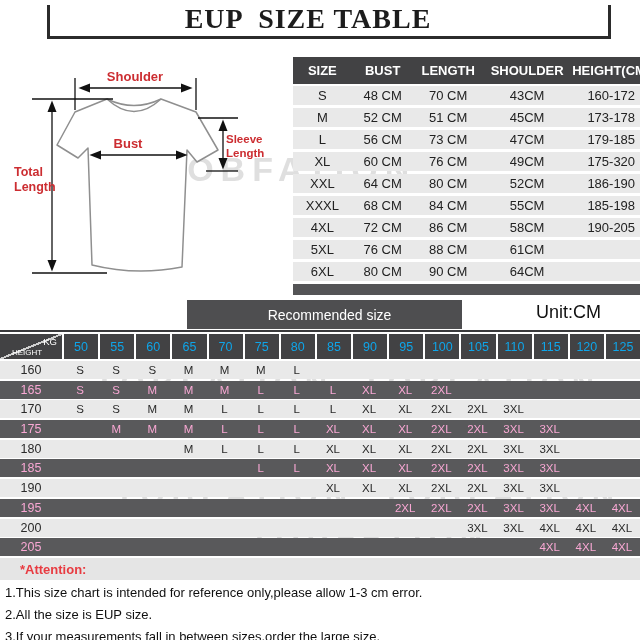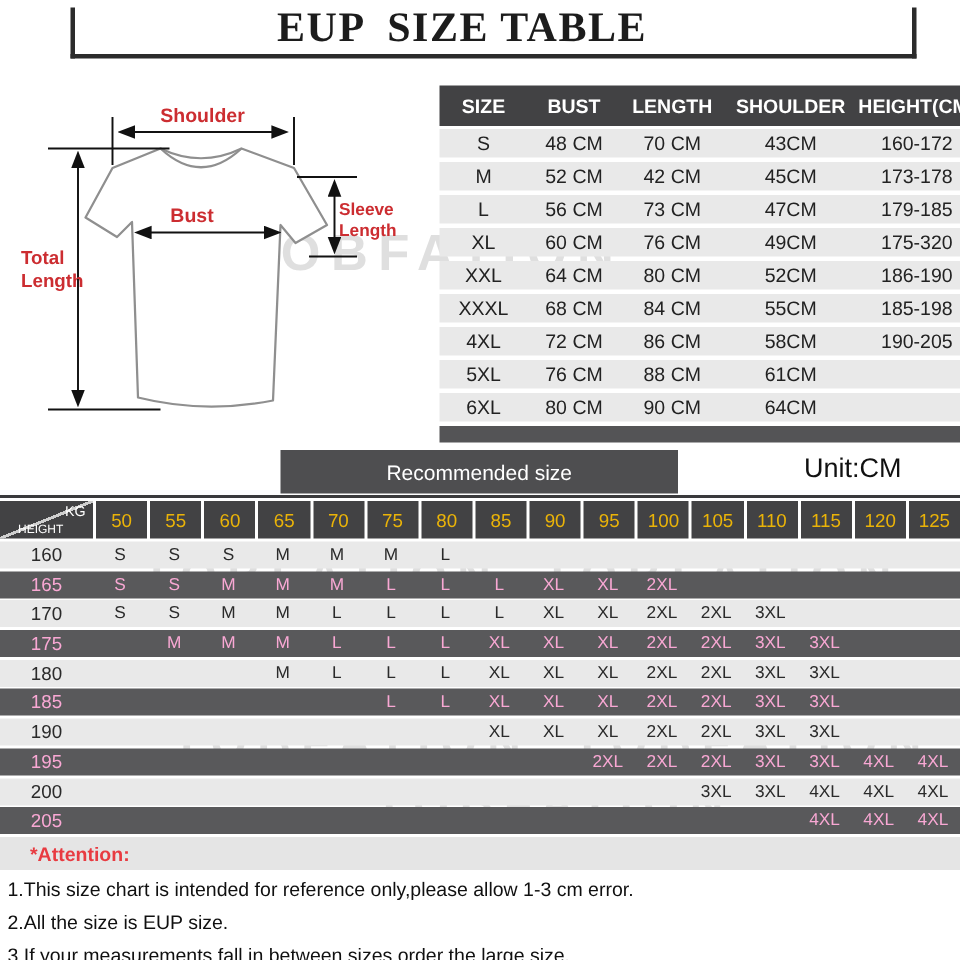--- a/index.html
+++ b/index.html
@@ -21,27 +21,27 @@
   .size-table{position:absolute;left:293px;top:57px;width:358px;}
   .st-header{display:grid;grid-template-columns:16.4% 17.3% 19.3% 24.8% 22.2%;
     background:#424244;color:#fff;height:27px;align-items:center;font-size:13px;font-weight:600;margin-bottom:2px;}
   .st-header div{text-align:center;}
   .st-row{display:grid;grid-template-columns:16.4% 17.3% 19.3% 24.8% 22.2%;
     background:#e9e9e9;height:19px;align-items:center;font-size:13px;margin-bottom:3px;color:#222;}
   .st-row div{text-align:center;}
   .st-footer{height:11px;background:#545456;}
   
   .rec-btn{position:absolute;left:187px;top:300px;width:265px;height:29px;background:#4e4e50;
-    color:#fff;font-size:14px;display:flex;align-items:center;justify-content:center;}
+    color:#fff;font-size:14px;display:flex;align-items:center;justify-content:center;padding-left:10px;}
   .unit-label{position:absolute;left:536px;top:302px;width:100px;font-size:18px;color:#111;}
   
   .mx-topline{position:absolute;left:0;top:330px;width:640px;height:2px;background:#3a3a3c;}
   .mx-header{position:absolute;left:0;top:334px;width:640px;height:25px;display:grid;
     grid-template-columns:62px repeat(16,1fr);column-gap:2px;}
-  .mx-h-cell{background:#424244;color:#eab308;font-size:12.5px;display:flex;align-items:center;justify-content:center;}
+  .mx-h-cell{background:#424244;color:#0ea5e9;font-size:12.5px;display:flex;align-items:center;justify-content:center;}
   .mx-corner{position:relative;background:
      linear-gradient(to bottom right,rgba(0,0,0,0) calc(50% - 1px),#cfcfcf calc(50% - 1px),#cfcfcf calc(50% + 1px),rgba(0,0,0,0) calc(50% + 1px)),#424244;
      color:#fff;padding-left:19px;}
   .mx-corner .kg{position:absolute;right:5px;top:2px;font-size:9.5px;}
   .mx-corner .ht{position:absolute;left:12px;bottom:2px;font-size:8px;}
   .mx-body{position:absolute;left:0;top:361px;width:640px;}
   .mx-row{display:grid;grid-template-columns:62px repeat(16,1fr);height:18px;margin-bottom:1.7px;align-items:center;}
   .mx-row.light{background:#e9e9e9;color:#2a2a2a;}
   .mx-row.dark{background:#59595b;color:#f9a8d4;}
   .mx-row div{text-align:center;font-size:11.5px;}
@@ -122,21 +122,21 @@
         <div class="st-row">
           <div>S</div>
           <div>48 CM</div>
           <div>70 CM</div>
           <div>43CM</div>
           <div>160-172</div>
         </div>
         <div class="st-row">
           <div>M</div>
           <div>52 CM</div>
-          <div>42 CM</div>
+          <div>51 CM</div>
           <div>45CM</div>
           <div>173-178</div>
         </div>
         <div class="st-row">
           <div>L</div>
           <div>56 CM</div>
           <div>73 CM</div>
           <div>47CM</div>
           <div>179-185</div>
         </div>

